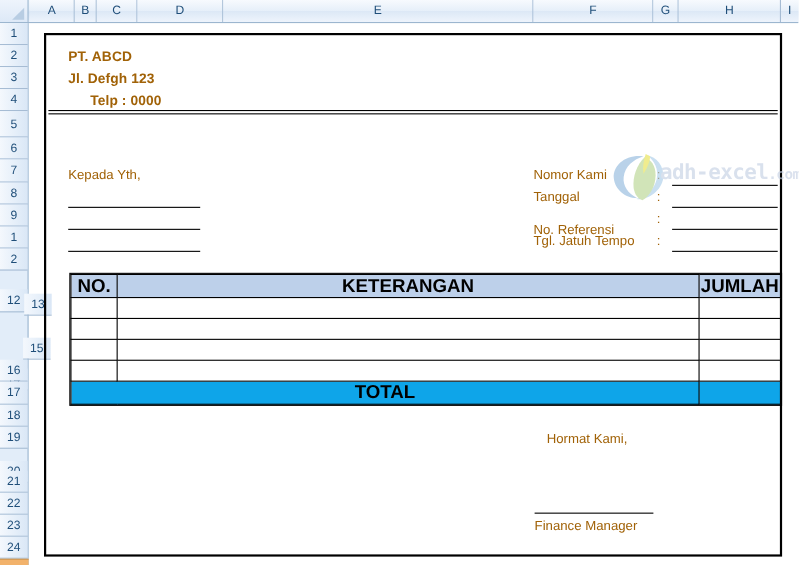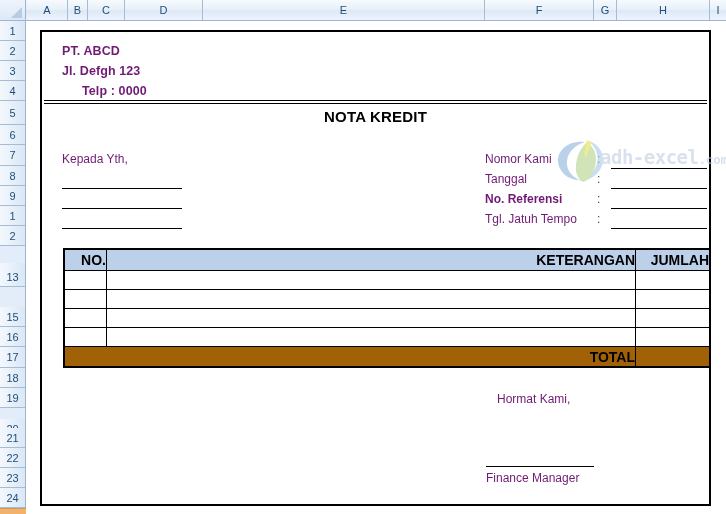--- a/index.html
+++ b/index.html
@@ -85,21 +85,21 @@
   
   #form {
     position: absolute;
     left: 40px; top: 30px;
     width: 671px; height: 476px;
     border: 2px solid #000000;
     box-sizing: border-box;
     background: transparent;
   }
 
-  .txt { position: absolute; color: #701a75; white-space: nowrap; }
+  .txt { position: absolute; color: #a16207; white-space: nowrap; }
 
   .company {
     font-size: 12.5px;
     font-weight: bold;
     letter-spacing: 0.1px;
   }
 
   
   #rule-double {
     position: absolute;
@@ -141,30 +141,30 @@
   }
   #table table {
     border-collapse: collapse;
     width: 100%;
     table-layout: fixed;
   }
   #table td, #table th {
     border: 1.2px solid #000;
     padding: 0;
     margin: 0;
-    font-size: 14px;
+    font-size: 17px;
     font-weight: bold;
     color: #000;
-    text-align: right;
+    text-align: center;
     height: 20px;
     box-sizing: border-box;
   }
   #table thead th { background: #bdd0ea; height: 21px; }
   #table tbody td { background: #ffffff; font-weight: normal; height: 19px; }
-  #table tfoot td { background: #a16207; height: 20px; }
+  #table tfoot td { background: #0ea5e9; height: 20px; }
   .col-no   { width: 42px; }
   .col-jml  { width: 74px; }
   .total-label { text-align: center; }
 
   
   .sig-line {
     position: absolute;
     height: 0;
     border-bottom: 1.4px solid #000;
   }
@@ -225,59 +225,58 @@
     <div class="rowcell" style="top:40px;  height:20px; line-height:20px;">3</div>
     <div class="rowcell" style="top:60px;  height:20px; line-height:20px;">4</div>
     <div class="rowcell" style="top:80px;  height:24px; line-height:24px;">5</div>
     <div class="rowcell" style="top:104px; height:20px; line-height:20px;">6</div>
     <div class="rowcell" style="top:124px; height:21px; line-height:21px;">7</div>
     <div class="rowcell" style="top:145px; height:20px; line-height:20px;">8</div>
     <div class="rowcell" style="top:165px; height:20px; line-height:20px;">9</div>
     <div class="rowcell" style="top:185px; height:20px; line-height:20px;">1</div>
     <div class="rowcell" style="top:205px; height:20px; line-height:20px;">2</div>
     <div class="rowcell" style="top:242px; height:21px; line-height:21px;">12</div>
-    <div class="rowcell" style="top:246px; height:20px; line-height:20px;">13</div>
+    <div class="rowcell" style="top:246px; height:20px; line-height:20px;margin-left:22px;">13</div>
     <div class="rowcell" style="top:266px; height:20px; line-height:20px;margin-top:48px;">14</div>
-    <div class="rowcell" style="top:286px; height:20px; line-height:20px;">15</div>
+    <div class="rowcell" style="top:286px; height:20px; line-height:20px;margin-left:21px;">15</div>
     <div class="rowcell" style="top:306px; height:20px; line-height:20px;">16</div>
     <div class="rowcell" style="top:326px; height:21px; line-height:21px;">17</div>
     <div class="rowcell" style="top:347px; height:20px; line-height:20px;">18</div>
     <div class="rowcell" style="top:367px; height:20px; line-height:20px;">19</div>
     <div class="rowcell" style="top:398px; height:20px; line-height:20px;">20</div>
     <div class="rowcell" style="top:407px; height:20px; line-height:20px;">21</div>
     <div class="rowcell" style="top:427px; height:20px; line-height:20px;">22</div>
     <div class="rowcell" style="top:447px; height:20px; line-height:20px;">23</div>
     <div class="rowcell" style="top:467px; height:20px; line-height:20px;">24</div>
     <div id="bottom-nub"></div>
   </div>
 
   <div id="form"></div>
 
   <div class="txt company" style="left:62px; top:44px;">PT. ABCD</div>
   <div class="txt company" style="left:62px; top:64px;">Jl. Defgh 123</div>
   <div class="txt company" style="left:62px; top:84px;margin-left:20px;">Telp : 0000</div>
 
   <div id="rule-double" style="top:100px;"></div>
 
-  <div id="title" style="top:108px;">NOTA KREDIT</div>
 
   <div class="txt field-label" style="left:62px; top:152px;">Kepada Yth,</div>
   <div class="blank-line" style="left:62px; top:188px; width:120px;"></div>
   <div class="blank-line" style="left:62px; top:208px; width:120px;"></div>
   <div class="blank-line" style="left:62px; top:228px; width:120px;"></div>
 
   <div class="txt field-label" style="left:485px; top:152px;">Nomor Kami</div>
   <div class="txt colon" style="left:597px; top:152px;">:</div>
   <div class="blank-line" style="left:611px; top:168px; width:96px;"></div>
 
   <div class="txt field-label" style="left:485px; top:172px;">Tanggal</div>
   <div class="txt colon" style="left:597px; top:172px;">:</div>
   <div class="blank-line" style="left:611px; top:188px; width:96px;"></div>
 
-  <div class="txt field-label" style="left:485px; top:192px;font-weight:bold;">No. Referensi</div>
+  <div class="txt field-label" style="left:485px; top:202px;">No. Referensi</div>
   <div class="txt colon" style="left:597px; top:192px;">:</div>
   <div class="blank-line" style="left:611px; top:208px; width:96px;"></div>
 
   <div class="txt field-label" style="left:485px; top:212px;">Tgl. Jatuh Tempo</div>
   <div class="txt colon" style="left:597px; top:212px;">:</div>
   <div class="blank-line" style="left:611px; top:228px; width:96px;"></div>
 
   <div id="watermark">
     <svg width="56" height="46" viewBox="0 0 56 46">
       <path d="M30 4 C14 2, 2 12, 3 24 C4 34, 13 42, 24 42 C16 38, 11 31, 12 23 C13 13, 21 7, 30 4 Z" fill="#8fb8dd"></path>

